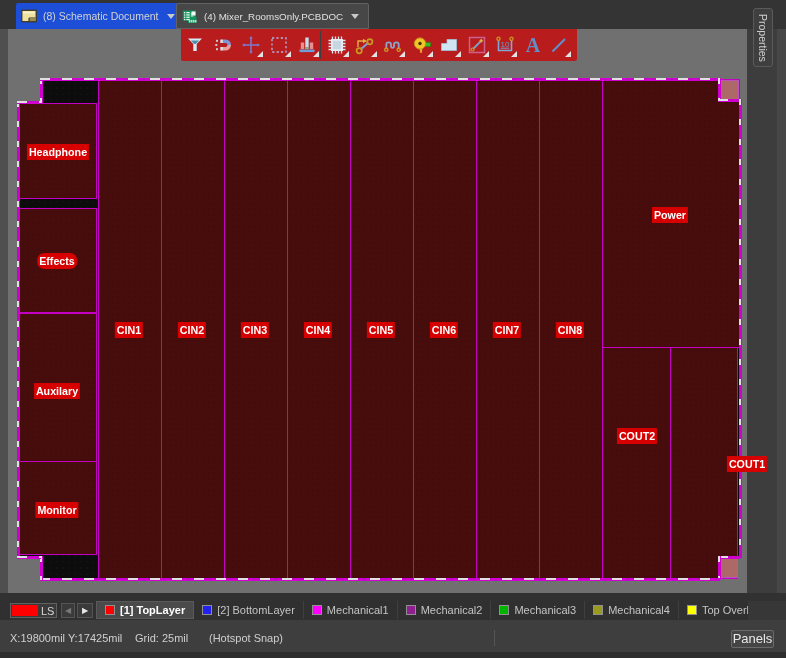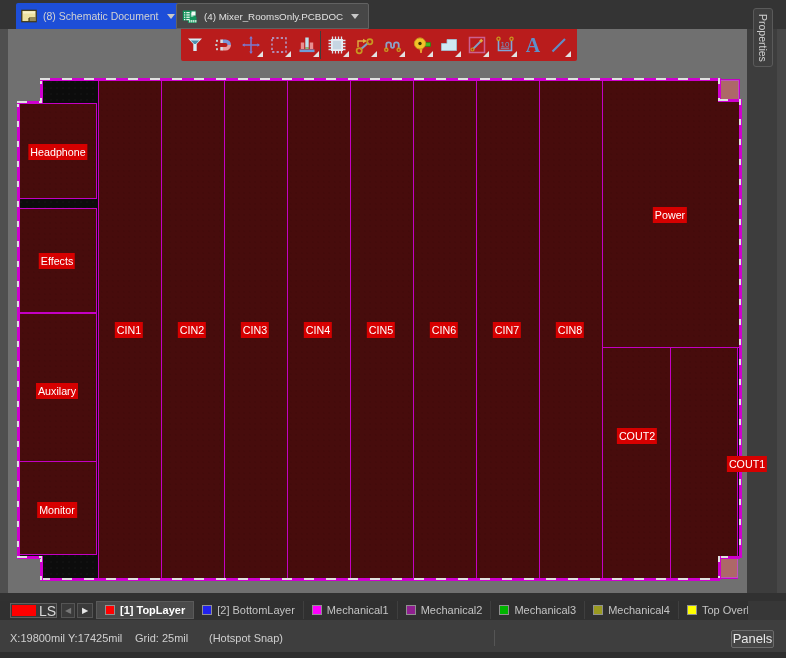--- a/index.html
+++ b/index.html
@@ -100,21 +100,21 @@
           <rect x="13.2" y="12" width="1.2" height="2.4"></rect>
       </g>
       <rect x="9.5" y="3.5" width="4" height="4" fill="#f2faf5"></rect>
     </svg>(4) Mixer_RoomsOnly.PCBDOC<span class="dd"></span></div>
 
   <div id="leftedge" class="abs"></div>
   <div id="canvas" class="abs"></div>
   <div id="rpanel" class="abs"></div>
   <div id="proptab" class="abs">Properties</div>
 
-  <div id="board" class="abs" style="left:0;top:0;width:786px;height:562px;pointer-events:none;">
+  <div id="board" class="abs" style="left:0;top:0;width:786px;height:562px;pointer-events:none;font-weight:bold;">
 
     <div class="abs blackbase" style="left:18px;top:79px;width:722px;height:500px;"></div>
 
     <div class="abs" style="left:17px;top:78px;width:23px;height:24px;background:#707070;"></div>
     <div class="abs" style="left:17px;top:557px;width:23px;height:23px;background:#707070;"></div>
 
     <div class="abs" style="left:719px;top:78px;width:21px;height:22px;background:#707070;"></div>
     <div class="abs" style="left:719px;top:556px;width:21px;height:24px;background:#707070;"></div>
 
     <div class="room" style="left:19px;top:103px;width:78px;height:96px;"></div>
@@ -145,21 +145,21 @@
     <div class="dashv" style="left:718px;top:78px;height:23px;"></div>
     <div class="dashh" style="left:718px;top:99px;width:22px;"></div>
     <div class="dashv" style="left:739px;top:99px;height:459px;"></div>
     <div class="dashh" style="left:718px;top:556px;width:22px;"></div>
     <div class="dashv" style="left:718px;top:556px;height:24px;"></div>
     <div class="dashh" style="left:40px;top:578px;width:680px;"></div>
     <div class="dashv" style="left:40px;top:556px;height:24px;"></div>
     <div class="dashh" style="left:17px;top:556px;width:24px;"></div>
 
     <div class="rlabel" style="left:58px;top:152px;">Headphone</div>
-    <div class="rlabel" style="left:57px;top:261px;">Effects</div>
+    <div class="rlabel" style="left:57px;top:261px;border-radius:7px;">Effects</div>
     <div class="rlabel" style="left:57px;top:391px;">Auxilary</div>
     <div class="rlabel" style="left:57px;top:510px;">Monitor</div>
     <div class="rlabel" style="left:129px;top:330px;">CIN1</div>
     <div class="rlabel" style="left:192px;top:330px;">CIN2</div>
     <div class="rlabel" style="left:255px;top:330px;">CIN3</div>
     <div class="rlabel" style="left:318px;top:330px;">CIN4</div>
     <div class="rlabel" style="left:381px;top:330px;">CIN5</div>
     <div class="rlabel" style="left:444px;top:330px;">CIN6</div>
     <div class="rlabel" style="left:507px;top:330px;">CIN7</div>
     <div class="rlabel" style="left:570px;top:330px;">CIN8</div>
@@ -257,21 +257,21 @@
     <svg class="ticon" style="left:366px;" viewBox="0 0 24 24">
       <path d="M5.5 18.5 L18 6" stroke="#5f8fc8" stroke-width="2.2"></path>
       <path d="M24 24 H18 L24 18 Z" fill="#e2e2e2"></path>
     </svg>
   </div>
 
   <div id="belowcanvas" class="abs"></div>
   <div id="layerbar" class="abs">
     <div class="abs" style="left:10px;top:2px;width:47px;height:15px;background:#3a3a3a;border:1px solid #606060;display:flex;align-items:center;">
       <div style="width:26px;height:11px;background:#f00;margin-left:1px;"></div>
-      <div style="color:#d8d8d8;font-size:14px;margin-left:3px;">LS</div>
+      <div style="color:#d8d8d8;font-size:11px;margin-left:3px;">LS</div>
     </div>
     <div class="abs" style="left:61px;top:2px;width:14px;height:15px;background:#3a3a3a;border:1px solid #555;color:#777;font-size:8px;text-align:center;line-height:14px;">◀</div>
     <div class="abs" style="left:77px;top:2px;width:16px;height:15px;background:#3a3a3a;border:1px solid #555;color:#e8e8e8;font-size:8px;text-align:center;line-height:14px;">▶</div>
     <div class="abs" style="left:96px;top:0;height:19px;display:flex;">
       <div class="ltab active"><span class="lsq" style="background:#f00;"></span>[1] TopLayer</div>
       <div class="ltab"><span class="lsq" style="background:#2222ee;"></span>[2] BottomLayer</div>
       <div class="ltab"><span class="lsq" style="background:#ff00ff;"></span>Mechanical1</div>
       <div class="ltab"><span class="lsq" style="background:#902090;"></span>Mechanical2</div>
       <div class="ltab"><span class="lsq" style="background:#00b400;"></span>Mechanical3</div>
       <div class="ltab"><span class="lsq" style="background:#9a9a20;"></span>Mechanical4</div>

